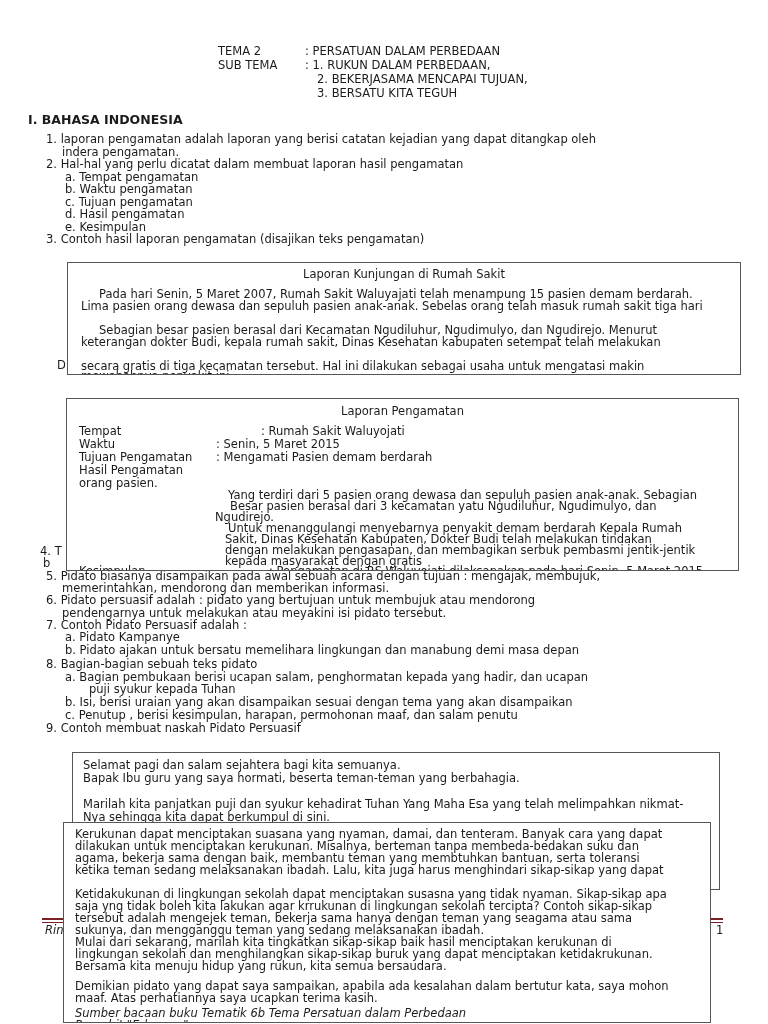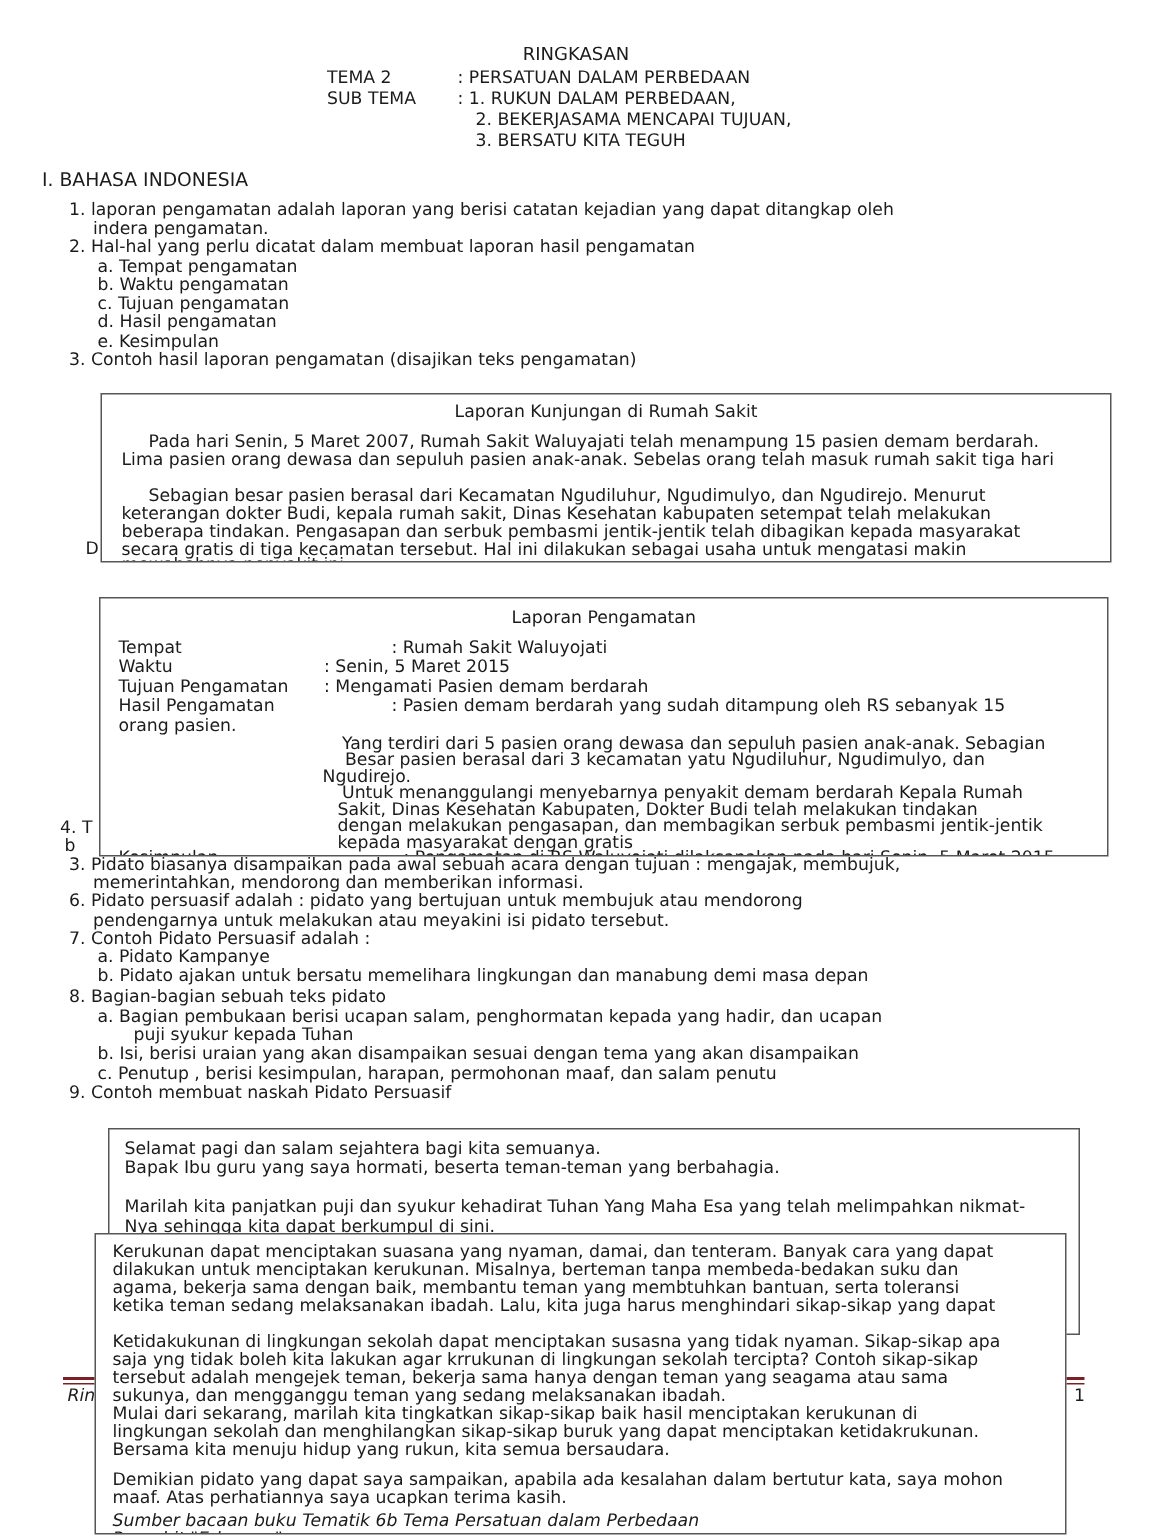--- a/index.html
+++ b/index.html
@@ -2,35 +2,34 @@
 <html><head>
 <meta charset="utf-8">
 <style>
   html,body{margin:0;padding:0;background:#ffffff;}
   .page{position:relative;width:768px;height:1024px;background:#ffffff;overflow:hidden;
         font-family:"DejaVu Sans","Liberation Sans",sans-serif;font-size:11.5px;color:#1b1b1b;}
   .line{position:absolute;white-space:nowrap;line-height:12px;}
   .bline{position:absolute;white-space:nowrap;line-height:12px;}
   .center{left:0;width:100%;text-align:center;}
   .bcenter{left:0;width:100%;text-align:center;}
-  .bold{font-weight:normal;}
+  .bold{font-weight:bold;}
   .it{font-style:italic;}
   .hlab{display:inline-block;width:87px;}
   .box{position:absolute;background:#ffffff;border:1px solid #565656;overflow:hidden;}
   .rule{position:absolute;left:42px;top:918px;width:681px;height:2px;
         border-top:2px solid #7b2125;border-bottom:1px solid #7b2125;}
   .heading{font-size:12.5px;}
   .title{font-size:12px;}
 </style>
 </head>
 <body>
 
 <div class="page">
 
-  <div class="line center title" style="top:30px">RINGKASAN</div>
   <div class="line" style="top:45px;left:218px"><span class="hlab">TEMA  2</span><span>: PERSATUAN DALAM PERBEDAAN</span></div>
   <div class="line" style="top:59px;left:218px"><span class="hlab">SUB TEMA</span><span>: 1. RUKUN DALAM PERBEDAAN,</span></div>
   <div class="line" style="top:73px;left:317px">2. BEKERJASAMA MENCAPAI TUJUAN,</div>
   <div class="line" style="top:87px;left:317px">3. BERSATU KITA TEGUH</div>
 
   <div class="line bold heading" style="top:114px;left:28px">I.  BAHASA INDONESIA</div>
 
   <div class="line" style="top:133px;left:46px">1. laporan pengamatan adalah laporan yang berisi catatan kejadian yang dapat ditangkap oleh</div>
   <div class="line" style="top:146px;left:62px">indera pengamatan.</div>
   <div class="line" style="top:158px;left:46px">2. Hal-hal yang perlu dicatat dalam membuat laporan hasil pengamatan</div>
@@ -38,21 +37,21 @@
   <div class="line" style="top:183px;left:65px">b. Waktu pengamatan</div>
   <div class="line" style="top:196px;left:65px">c. Tujuan pengamatan</div>
   <div class="line" style="top:208px;left:65px">d. Hasil pengamatan</div>
   <div class="line" style="top:221px;left:65px">e. Kesimpulan</div>
   <div class="line" style="top:233px;left:46px">3. Contoh hasil laporan pengamatan (disajikan teks pengamatan)</div>
 
   <div class="line" style="top:359px;left:57px">D</div>
   <div class="line" style="top:545px;left:40px">4. T</div>
   <div class="line" style="top:557px;left:43px">b</div>
 
-  <div class="line" style="top:570px;left:46px">3. Pidato biasanya disampaikan pada awal sebuah acara dengan tujuan : mengajak, membujuk,</div>
+  <div class="line" style="top:570px;left:46px">5. Pidato biasanya disampaikan pada awal sebuah acara dengan tujuan : mengajak, membujuk,</div>
   <div class="line" style="top:582px;left:62px">memerintahkan, mendorong dan memberikan informasi.</div>
   <div class="line" style="top:594px;left:46px">6. Pidato persuasif adalah : pidato yang bertujuan untuk membujuk atau mendorong</div>
   <div class="line" style="top:607px;left:62px">pendengarnya untuk melakukan atau meyakini isi pidato tersebut.</div>
   <div class="line" style="top:619px;left:46px">7. Contoh Pidato Persuasif adalah :</div>
   <div class="line" style="top:631px;left:65px">a.  Pidato Kampanye</div>
   <div class="line" style="top:644px;left:65px">b.  Pidato ajakan untuk bersatu memelihara lingkungan dan manabung demi masa depan</div>
   <div class="line" style="top:658px;left:46px">8. Bagian-bagian sebuah teks pidato</div>
   <div class="line" style="top:671px;left:65px">a.  Bagian pembukaan berisi ucapan salam, penghormatan kepada yang hadir, dan ucapan</div>
   <div class="line" style="top:683px;left:89px">puji syukur kepada Tuhan</div>
   <div class="line" style="top:696px;left:65px">b.  Isi, berisi uraian yang akan disampaikan sesuai dengan tema yang akan disampaikan</div>
@@ -62,35 +61,33 @@
   <div class="rule"></div>
   <div class="line it" style="top:924px;left:45px">Ring</div>
   <div class="line" style="top:924px;left:716px">1</div>
 
   <div class="box" style="left:67px;top:262px;width:672px;height:111px">
     <div class="bline bcenter" style="top:5px">Laporan Kunjungan di Rumah Sakit</div>
     <div class="bline" style="top:25px;left:31px">Pada hari Senin, 5 Maret 2007, Rumah Sakit Waluyajati telah menampung 15 pasien demam berdarah.</div>
     <div class="bline" style="top:37px;left:13px">Lima pasien orang dewasa dan sepuluh pasien anak-anak. Sebelas orang telah masuk rumah sakit tiga hari</div>
     <div class="bline" style="top:73px;left:13px">keterangan dokter Budi, kepala rumah sakit, Dinas Kesehatan kabupaten setempat telah melakukan</div>
     <div class="bline" style="top:61px;left:31px">Sebagian besar pasien berasal dari Kecamatan Ngudiluhur, Ngudimulyo, dan Ngudirejo. Menurut</div>
-    <div class="bline" style="top:85px;left:13px">beberapa tindakan. Pengasapan dan serbuk pembasmi jentik-jentik telah dibagikan kepada masyarakat</div>
     <div class="bline" style="top:97px;left:13px">secara gratis di tiga kecamatan tersebut. Hal ini dilakukan sebagai usaha untuk mengatasi makin</div>
     <div class="bline" style="top:107px;left:13px">mewabahnya penyakit ini.</div>
   </div>
 
   <div class="box" style="left:66px;top:398px;width:671px;height:171px">
     <div class="bline bcenter" style="top:6px">Laporan Pengamatan</div>
     <div class="bline" style="top:26px;left:12px">Tempat</div>
     <div class="bline" style="top:26px;left:194px">:  Rumah Sakit Waluyojati</div>
     <div class="bline" style="top:39px;left:12px">Waktu</div>
     <div class="bline" style="top:39px;left:149px">:  Senin, 5 Maret 2015</div>
     <div class="bline" style="top:52px;left:12px">Tujuan Pengamatan</div>
     <div class="bline" style="top:52px;left:149px">:  Mengamati Pasien demam berdarah</div>
     <div class="bline" style="top:65px;left:12px">Hasil Pengamatan</div>
-    <div class="bline" style="top:65px;left:194px">:  Pasien demam berdarah yang sudah ditampung oleh RS sebanyak 15</div>
     <div class="bline" style="top:78px;left:12px">orang  pasien.</div>
     <div class="bline" style="top:90px;left:161px">Yang terdiri dari 5 pasien orang dewasa dan sepuluh pasien anak-anak. Sebagian</div>
     <div class="bline" style="top:101px;left:163px">Besar pasien berasal dari 3 kecamatan yatu Ngudiluhur, Ngudimulyo, dan</div>
     <div class="bline" style="top:112px;left:148px">Ngudirejo.</div>
     <div class="bline" style="top:123px;left:161px">Untuk menanggulangi menyebarnya penyakit demam berdarah Kepala Rumah</div>
     <div class="bline" style="top:134px;left:158px">Sakit, Dinas Kesehatan Kabupaten, Dokter Budi telah melakukan tindakan</div>
     <div class="bline" style="top:145px;left:158px">dengan melakukan pengasapan, dan membagikan serbuk pembasmi jentik-jentik</div>
     <div class="bline" style="top:156px;left:158px">kepada masyarakat dengan gratis</div>
     <div class="bline" style="top:166px;left:12px">Kesimpulan</div>
     <div class="bline" style="top:166px;left:202px">:  Pengamatan di RS Waluyojati dilaksanakan pada hari Senin, 5 Maret 2015</div>

